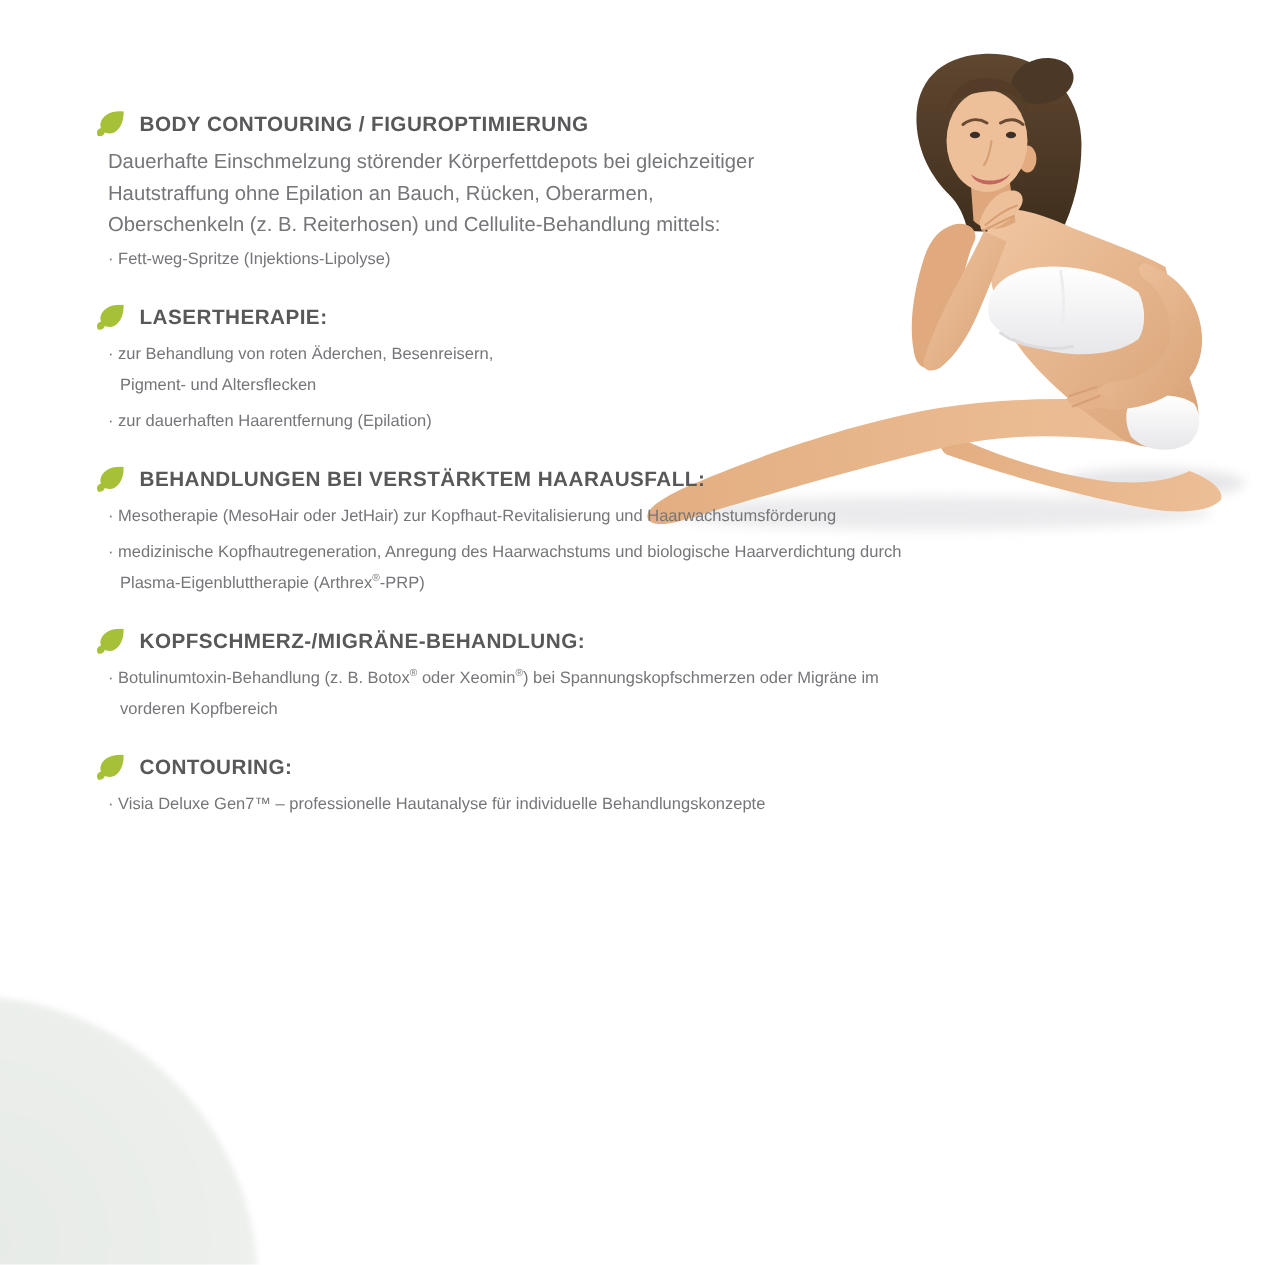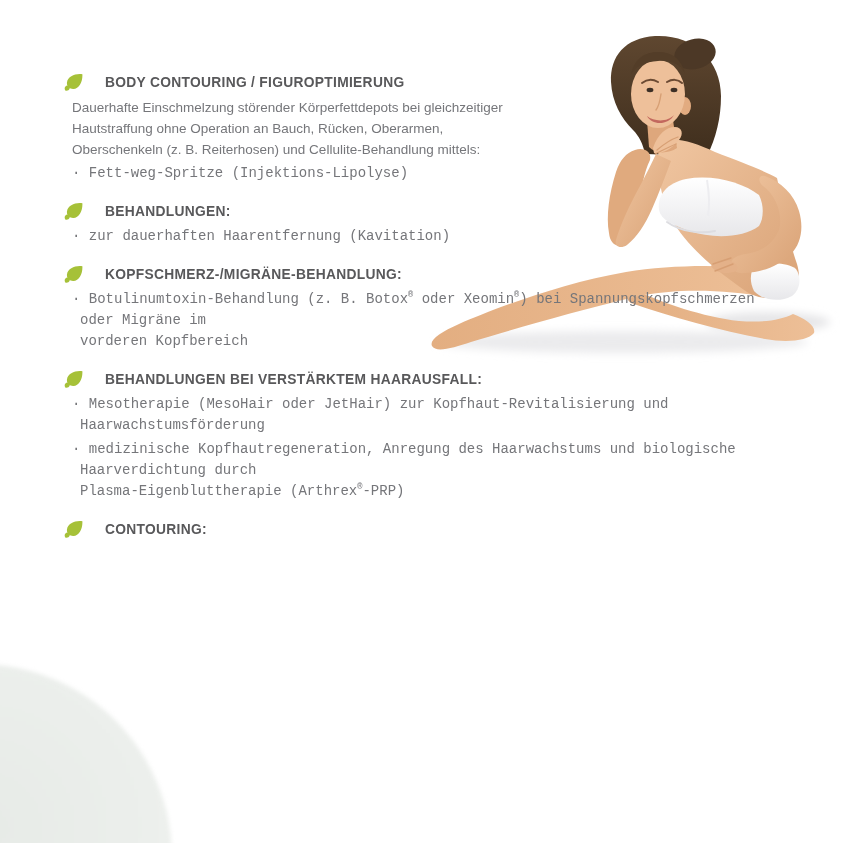--- a/index.html
+++ b/index.html
@@ -7,35 +7,35 @@
     width:843px;height:843px;position:relative;overflow:hidden;
     background:#ffffff;
     font-family:"Liberation Sans", sans-serif;
   }
   .content{
     position:absolute;left:64px;top:74px;width:730px;
   }
   .section{margin-top:19px;}
   .section:first-child{margin-top:0;}
   .heading-row{
-    display:flex;align-items:center;gap:22px;margin-bottom:6px;
+    display:flex;align-items:center;gap:10px;margin-bottom:6px;
   }
   .leaf{width:19px;height:17px;flex:0 0 auto;display:block;}
   .heading{
     font-size:13.8px;font-weight:bold;color:#58585a;
     letter-spacing:.3px;margin:0;line-height:17px;
   }
   .para{
     font-size:13.5px;line-height:21px;color:#75767a;
     white-space:pre-line;margin:0 0 0 8px;
   }
   .bullet{
-    font-size:14px;line-height:21px;color:#75767a;
+    font-size:11px;line-height:21px;color:#75767a;
     white-space:pre-line;margin:3px 0 0 8px;
-    padding-left:8px;text-indent:-8px;font-family:Liberation Mono, monospace;
+    padding-left:8px;text-indent:-8px;
   }
   sup.reg{font-size:62%;vertical-align:super;line-height:0;}
   .model-photo{
     position:absolute;right:0;top:26px;width:420px;height:338px;
     pointer-events:none;
   }
   .corner-fragment{
     position:absolute;left:-214px;top:664px;width:386px;height:386px;
     border-radius:50%;
     background:radial-gradient(circle at 52% 42%, #e7ebe7 0%, #ecefec 55%, #f2f4f1 78%, rgba(255,255,255,0) 96%);
@@ -133,65 +133,68 @@
 
   <div class="section">
     <div class="heading-row">
       <svg class="leaf" viewBox="0 0 19 17">
         <path d="M18.4,0.3 C11.2,-0.7 4.0,2.5 3.0,8.3 C2.3,12.5 5.8,15.2 9.4,15.0 C15.1,14.7 18.7,7.8 18.4,0.3 Z" fill="#a6c138"></path>
         <path d="M1.3,16.6 C0.1,14.6 0.6,12.2 3.0,11.5 C5.0,10.9 6.4,12.7 5.7,14.6 C5.0,16.4 3.0,17.3 1.3,16.6 Z" fill="#a6c138"></path>
       </svg>
       <h2 class="heading">BODY CONTOURING / FIGUROPTIMIERUNG</h2>
     </div>
     <p class="para">Dauerhafte Einschmelzung störender Körperfettdepots bei gleichzeitiger
-Hautstraffung ohne Operation an Bauch, Rücken, Oberarmen,
+Hautstraffung ohne Epilation an Bauch, Rücken, Oberarmen,
 Oberschenkeln (z. B. Reiterhosen) und Cellulite-Behandlung mittels:</p>
     <p class="bullet">· Fett-weg-Spritze (Injektions-Lipolyse)</p>
   </div>
 
   <div class="section">
     <div class="heading-row">
       <svg class="leaf" viewBox="0 0 19 17">
         <path d="M18.4,0.3 C11.2,-0.7 4.0,2.5 3.0,8.3 C2.3,12.5 5.8,15.2 9.4,15.0 C15.1,14.7 18.7,7.8 18.4,0.3 Z" fill="#a6c138"></path>
         <path d="M1.3,16.6 C0.1,14.6 0.6,12.2 3.0,11.5 C5.0,10.9 6.4,12.7 5.7,14.6 C5.0,16.4 3.0,17.3 1.3,16.6 Z" fill="#a6c138"></path>
       </svg>
-      <h2 class="heading">BEHANDLUNGEN:</h2>
-    </div>
-    <p class="bullet">· zur dauerhaften Haarentfernung (Kavitation)</p>
-  </div>
-
-  <div class="section">
-    <div class="heading-row">
-      <svg class="leaf" viewBox="0 0 19 17">
-        <path d="M18.4,0.3 C11.2,-0.7 4.0,2.5 3.0,8.3 C2.3,12.5 5.8,15.2 9.4,15.0 C15.1,14.7 18.7,7.8 18.4,0.3 Z" fill="#a6c138"></path>
-        <path d="M1.3,16.6 C0.1,14.6 0.6,12.2 3.0,11.5 C5.0,10.9 6.4,12.7 5.7,14.6 C5.0,16.4 3.0,17.3 1.3,16.6 Z" fill="#a6c138"></path>
-      </svg>
-      <h2 class="heading">KOPFSCHMERZ-/MIGRÄNE-BEHANDLUNG:</h2>
-    </div>
-    <p class="bullet">· Botulinumtoxin-Behandlung (z. B. Botox<sup class="reg">®</sup> oder Xeomin<sup class="reg">®</sup>) bei Spannungskopfschmerzen oder Migräne im
-vorderen Kopfbereich</p>
+      <h2 class="heading">LASERTHERAPIE:</h2>
+    </div>
+    <p class="bullet">· zur Behandlung von roten Äderchen, Besenreisern,
+Pigment- und Altersflecken</p>
+    <p class="bullet">· zur dauerhaften Haarentfernung (Epilation)</p>
   </div>
 
   <div class="section">
     <div class="heading-row">
       <svg class="leaf" viewBox="0 0 19 17">
         <path d="M18.4,0.3 C11.2,-0.7 4.0,2.5 3.0,8.3 C2.3,12.5 5.8,15.2 9.4,15.0 C15.1,14.7 18.7,7.8 18.4,0.3 Z" fill="#a6c138"></path>
         <path d="M1.3,16.6 C0.1,14.6 0.6,12.2 3.0,11.5 C5.0,10.9 6.4,12.7 5.7,14.6 C5.0,16.4 3.0,17.3 1.3,16.6 Z" fill="#a6c138"></path>
       </svg>
       <h2 class="heading">BEHANDLUNGEN BEI VERSTÄRKTEM HAARAUSFALL:</h2>
     </div>
     <p class="bullet">· Mesotherapie (MesoHair oder JetHair) zur Kopfhaut-Revitalisierung und Haarwachstumsförderung</p>
     <p class="bullet">· medizinische Kopfhautregeneration, Anregung des Haarwachstums und biologische Haarverdichtung durch
 Plasma-Eigenbluttherapie (Arthrex<sup class="reg">®</sup>-PRP)</p>
   </div>
 
+  <div class="section">
+    <div class="heading-row">
+      <svg class="leaf" viewBox="0 0 19 17">
+        <path d="M18.4,0.3 C11.2,-0.7 4.0,2.5 3.0,8.3 C2.3,12.5 5.8,15.2 9.4,15.0 C15.1,14.7 18.7,7.8 18.4,0.3 Z" fill="#a6c138"></path>
+        <path d="M1.3,16.6 C0.1,14.6 0.6,12.2 3.0,11.5 C5.0,10.9 6.4,12.7 5.7,14.6 C5.0,16.4 3.0,17.3 1.3,16.6 Z" fill="#a6c138"></path>
+      </svg>
+      <h2 class="heading">KOPFSCHMERZ-/MIGRÄNE-BEHANDLUNG:</h2>
+    </div>
+    <p class="bullet">· Botulinumtoxin-Behandlung (z. B. Botox<sup class="reg">®</sup> oder Xeomin<sup class="reg">®</sup>) bei Spannungskopfschmerzen oder Migräne im
+vorderen Kopfbereich</p>
+  </div>
+
 
   <div class="section">
     <div class="heading-row">
       <svg class="leaf" viewBox="0 0 19 17">
         <path d="M18.4,0.3 C11.2,-0.7 4.0,2.5 3.0,8.3 C2.3,12.5 5.8,15.2 9.4,15.0 C15.1,14.7 18.7,7.8 18.4,0.3 Z" fill="#a6c138"></path>
         <path d="M1.3,16.6 C0.1,14.6 0.6,12.2 3.0,11.5 C5.0,10.9 6.4,12.7 5.7,14.6 C5.0,16.4 3.0,17.3 1.3,16.6 Z" fill="#a6c138"></path>
       </svg>
       <h2 class="heading">CONTOURING:</h2>
     </div>
+    <p class="bullet">· Visia Deluxe Gen7™ – professionelle Hautanalyse für individuelle Behandlungskonzepte</p>
   </div>
 
 </div>
 
 </body></html>

